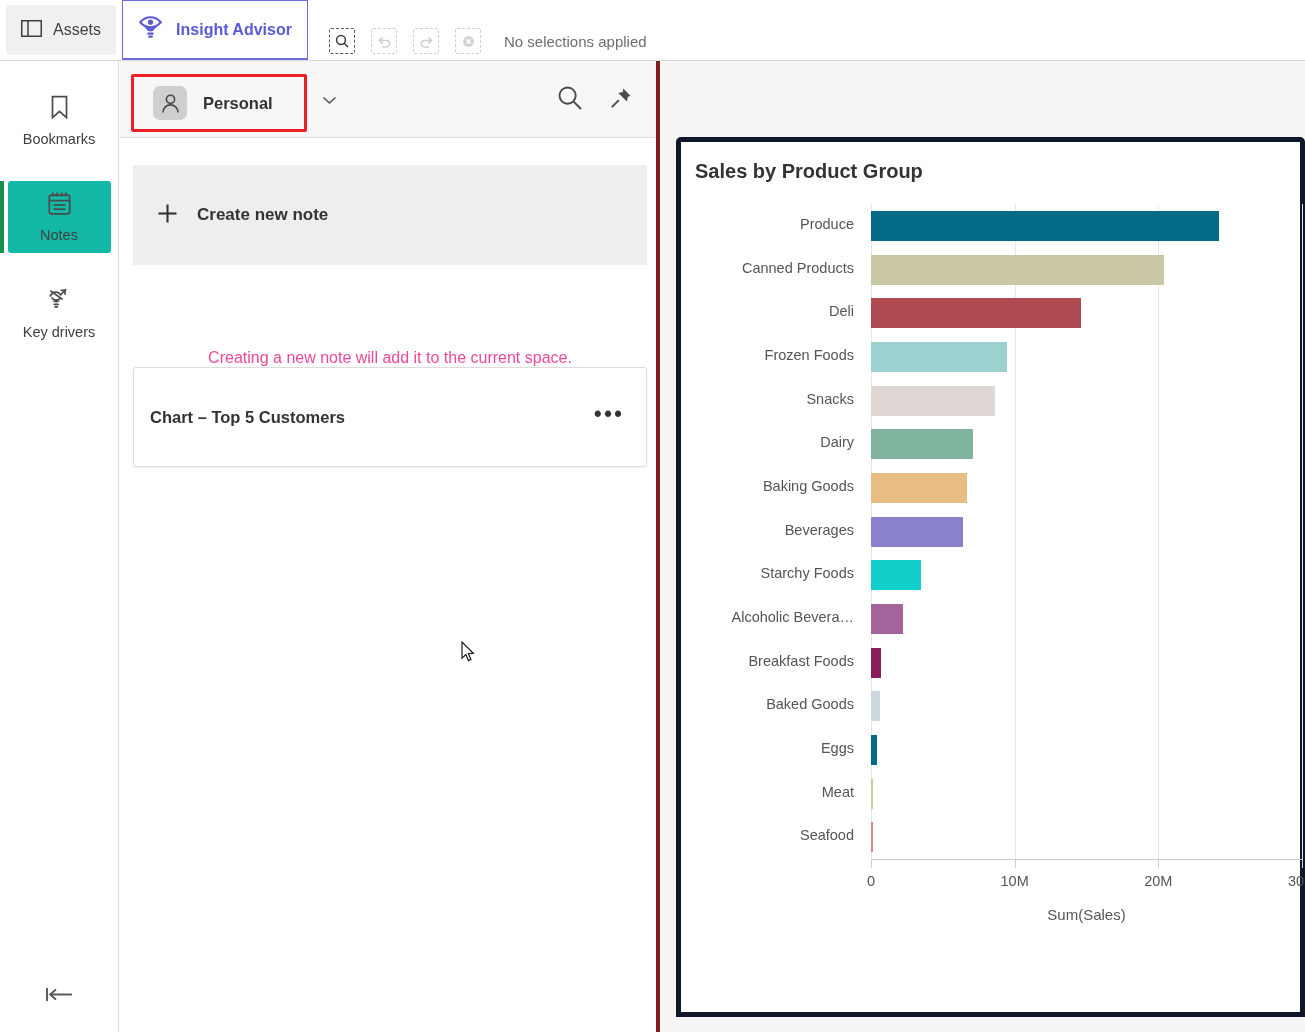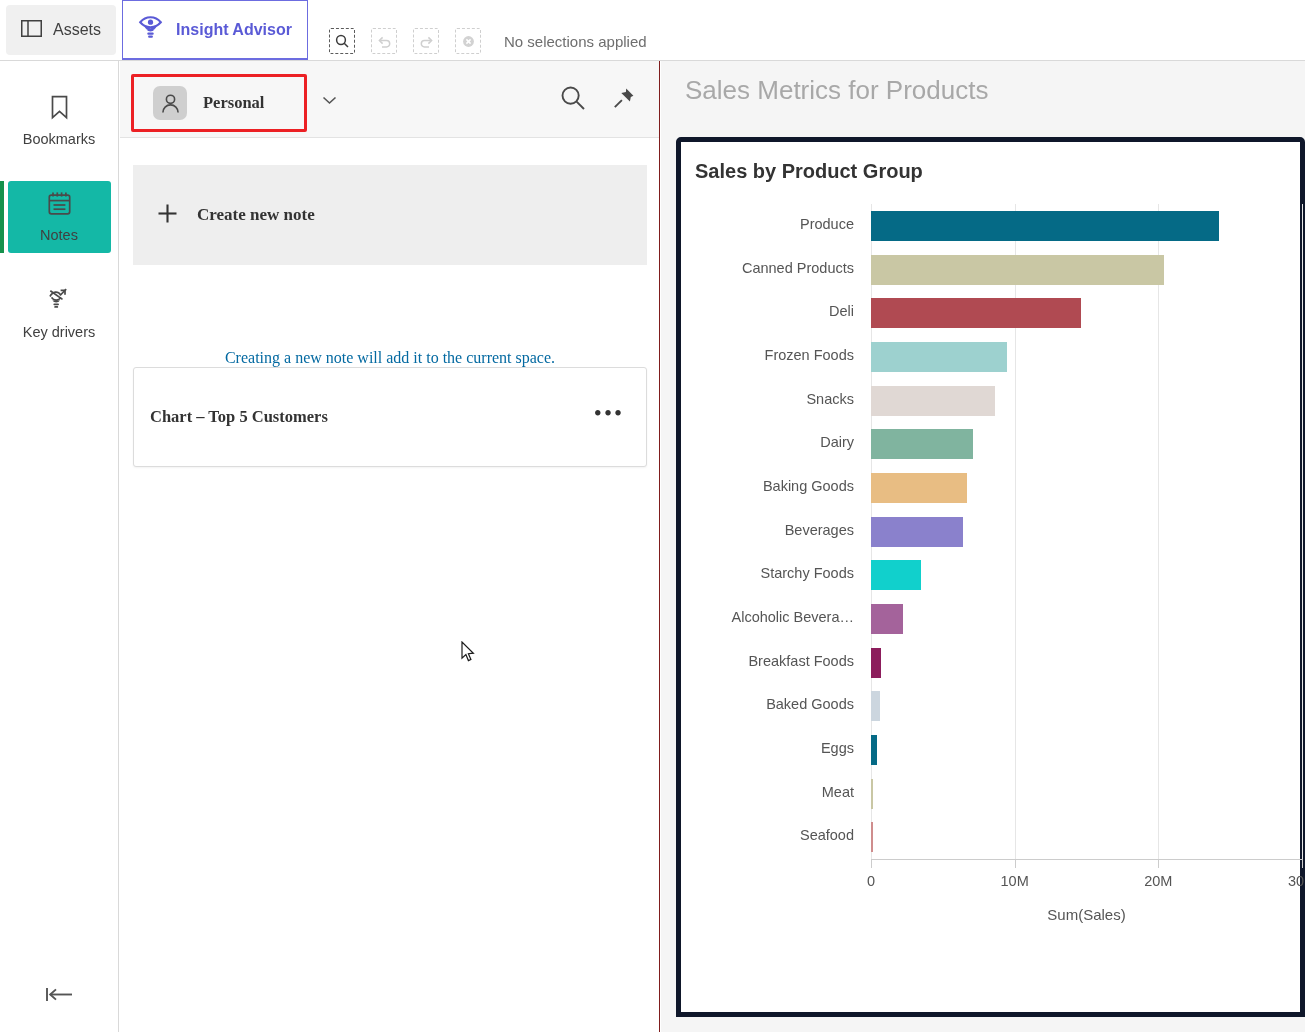--- a/index.html
+++ b/index.html
@@ -71,21 +71,21 @@
   #rail-notes { margin-top: 24px; }
   #rail-keydrivers { margin-top: 24px; }
   #collapse-btn {
     position: absolute; left: 0; bottom: 16px; width: 119px; height: 40px;
     display: flex; align-items: center; justify-content: center; cursor: pointer;
   }
 
   
   #notes-panel {
     position: absolute; left: 120px; top: 61px; width: 540px; height: 971px;
-    background: #ffffff; border-right: 1px solid #7f1d1d; font-family: Liberation Serif, serif;
+    background: #ffffff; border-right: 4px solid #7f1d1d;
   }
   #notes-header {
     position: relative; height: 77px; background: #f7f7f7;
     border-bottom: 1px solid #e3e3e3;
     display: flex; align-items: center;
   }
   #space-selector {
     position: absolute; left: 11px; top: 13px; width: 176px; height: 58px;
     border: 3px solid #ec2024; border-radius: 2px;
     display: flex; align-items: center; padding-left: 19px; gap: 16px;
@@ -105,21 +105,21 @@
   .hdr-icon { cursor: pointer; display: flex; align-items: center; justify-content: center; }
 
   #create-note {
     position: absolute; left: 13px; top: 104px; width: 514px; height: 100px;
     background: #eeeeee; display: flex; align-items: center; gap: 19px;
     padding-left: 24px; cursor: pointer;
   }
   #create-note .lbl { font-size: 17px; color: #333; font-weight: bold; }
   #notes-hint {
     position: absolute; left: 0; top: 288px; width: 540px;
-    text-align: center; font-size: 16px; color: #0369a1;
+    text-align: center; font-size: 16px; color: #ec4899;
   }
   #note-card {
     position: absolute; left: 13px; top: 306px; width: 514px; height: 100px;
     background: #fff; border: 1px solid #dcdcdc; border-radius: 3px;
     display: flex; align-items: center; cursor: pointer;
     box-shadow: 0 1px 2px rgba(0,0,0,0.05);
   }
   #note-card .title {
     font-size: 16.5px; color: #333; font-weight: bold; margin-left: 16px; flex: 1;
   }
@@ -335,21 +335,20 @@
 
   <div id="notes-hint">Creating a new note will add it to the current space.</div>
 
   <div id="note-card">
     <span class="title">Chart – Top 5 Customers</span>
     <span id="note-menu">•••</span>
   </div>
 </div>
 
 <div id="right-area">
-  <div id="right-title">Sales Metrics for Products</div>
 
   <div id="chart-card">
     <div id="chart-title">Sales by Product Group</div>
     <div id="plot">
         <div class="gridline" style="left: 190px;"></div>
         <div class="gridline" style="left: 333.667px;"></div>
         <div class="gridline" style="left: 477.333px;"></div>
         <div class="gridline" style="left: 621px;"></div>
         <div class="bar" title="Produce" style="top: 6.83333px; width: 347.673px; height: 30px; background: rgb(5, 106, 134);"></div>
         <div class="cat-label" style="top: 11.8333px;">Produce</div>

